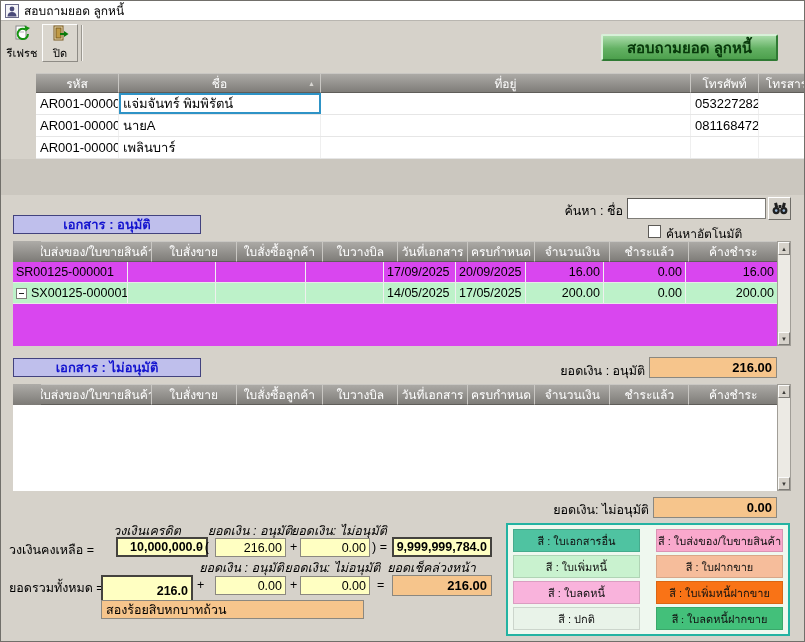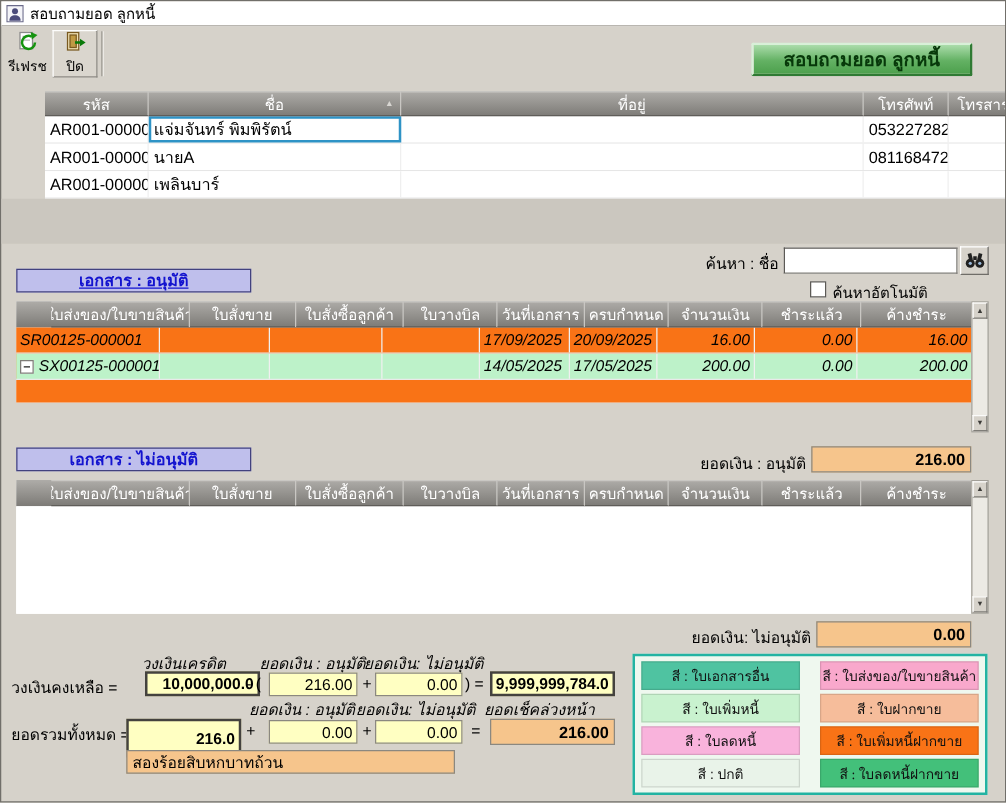--- a/index.html
+++ b/index.html
@@ -53,28 +53,28 @@
                  border:1px solid #7e7c77; border-top-color:#5c5a56; border-left-color:#5c5a56;
                  font-size:13px; padding:0 3px; font-family:inherit; }
   .binoc { position:absolute; left:767px; top:196px; width:23px; height:23px; background:#d6d2ca;
            border:1px solid; border-color:#fff #6f6d68 #6f6d68 #fff; display:flex; align-items:center; justify-content:center; }
   .chk { position:absolute; left:647px; top:224px; width:13px; height:13px; background:#fff; border:1px solid #5c5a56; }
 
   
   .badge { position:absolute; left:12px; width:188px; height:19px; background:#bfbfec;
            border:1px solid #42427e; color:#1313cf; font-weight:bold; font-size:13px;
            display:flex; align-items:center; justify-content:center; }
-  #badge-approved { top:214px;text-decoration:underline; }
+  #badge-approved { top:214px; }
   #badge-unapproved { top:357px; }
 
   
   .t2 { position:absolute; left:12px; width:764px; background:#fff; }
   #t2 { top:240px; } #t3 { top:383px; }
   .t2 .hrow { height:21px;padding-left:28px; }
-  #t2 .t2body { height:60px; background:#f97316;font-style:italic; }
+  #t2 .t2body { height:84px; background:#d946ef; }
   #t3 .t2body { height:86px; background:#fff; }
   .drow { display:flex; height:21px; border-bottom:1px solid #e9e9e9; }
   .dc { display:flex; align-items:center; padding:0 3px; font-size:12.5px; color:#000;
         border-right:1px solid #f0f0f0; white-space:nowrap; overflow:hidden; }
   .d1{width:115px}.d2{width:88px}.d3{width:90px}.d4{width:78px}.d5{width:72px}
   .d6{width:70px}.d7{width:78px}.d8{width:82px}.d9{width:91px;border-right:none}
   .num { justify-content:flex-end; }
   .expander { width:11px; height:11px; border:1px solid #7f7d79; background:#fff; position:relative;
               margin-right:4px; flex:none; }
   .expander::after { content:""; position:absolute; left:2px; right:2px; top:4px; height:1px; background:#222; }

